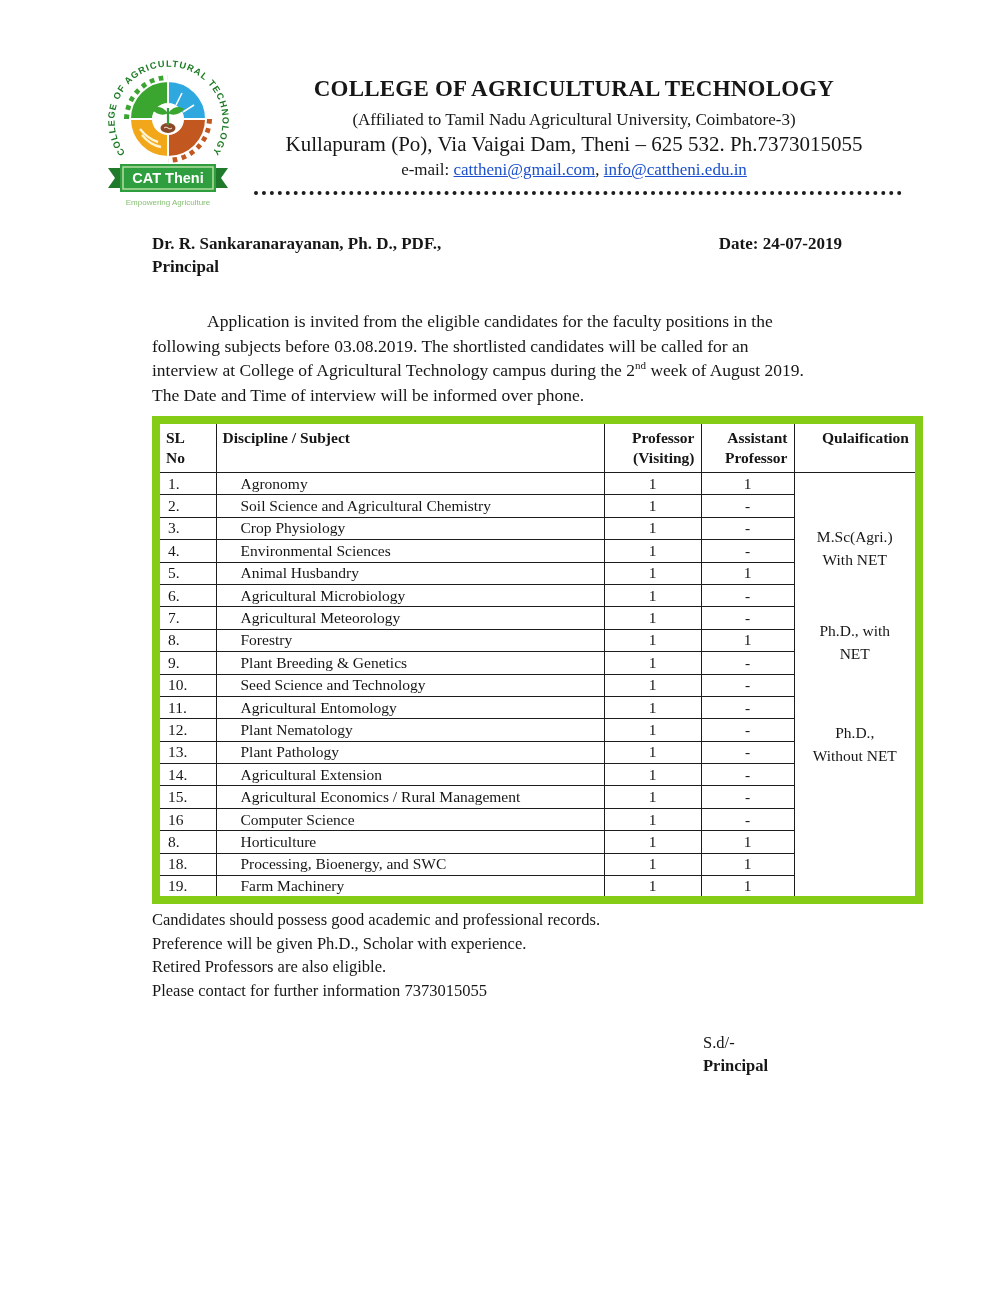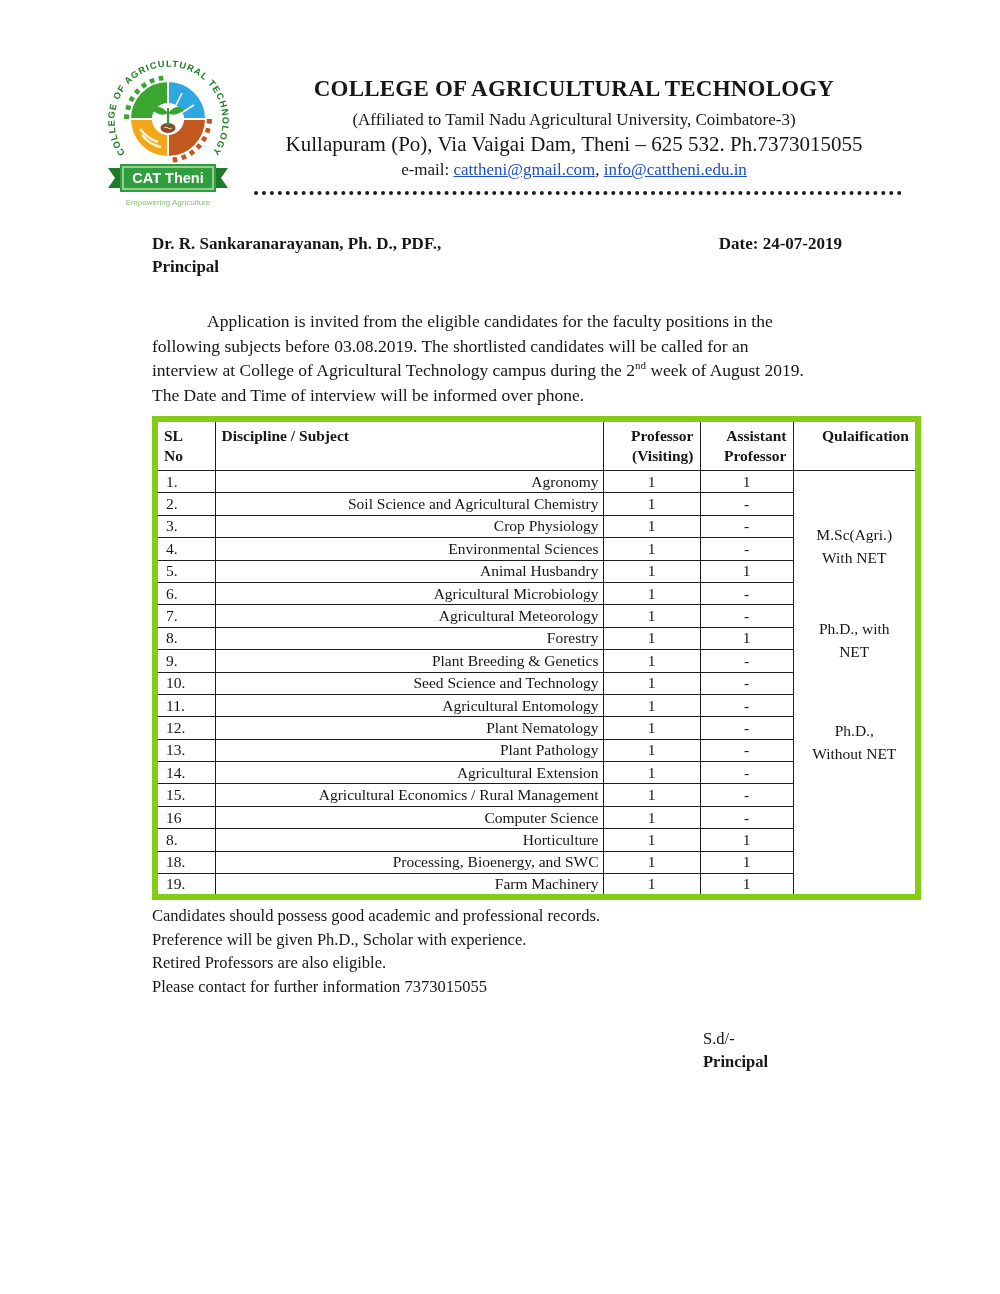--- a/index.html
+++ b/index.html
@@ -23,28 +23,28 @@
   .author-name, .author-title, .doc-date { font-size:17px; font-weight:bold; line-height:23px; }
 
   
   .para { margin:31px 150px 0 152px; font-size:17.5px; line-height:24.5px; }
   .para .indent { text-indent:55px; }
   sup { font-size:11px; vertical-align:super; line-height:0; }
 
   
   table.vacancy { border-collapse:collapse; table-layout:fixed; margin:9px 0 0 152px; width:763px; }
   table.vacancy th, table.vacancy td { border:1px solid #1d1d1d; }
-  table.vacancy { border:6px solid #84cc16; }
+  table.vacancy { border:8px solid #84cc16; }
   th { font-size:15.5px; font-weight:bold; vertical-align:top; padding:4px 6px; line-height:20px; white-space:pre-line; }
   th.th-sl, th.th-subject { text-align:left; }
   th.th-prof, th.th-asst, th.th-qual { text-align:right;margin-top:48px; }
   thead th { border-bottom:2px solid #1d1d1d; }
   td { font-size:15.5px; height:22.4px; line-height:20px; padding:0 4px; vertical-align:middle; }
   td.cell-sl { padding-left:8px; }
-  td.cell-subject { padding-left:8px;text-align:right; }
+  td.cell-subject { padding-left:24px; }
   td.cell-num { text-align:center; }
   td.qual-cell { position:relative; vertical-align:top; }
   .qual-block { position:absolute; left:0; right:0; text-align:center; white-space:pre-line; font-size:15.5px; line-height:23px; }
   .qual-0 { top:52px; } .qual-1 { top:146px; } .qual-2 { top:248px; }
 
   
   .notes { margin:4px 150px 0 152px; font-size:16.5px; line-height:23.5px; }
   .sig { margin:30px 0 0 703px; width:84px; text-align:left; }
   .sig-sd { font-size:16.5px; line-height:22px; }
   .sig-title { font-size:16.5px; font-weight:bold; line-height:24px; }

